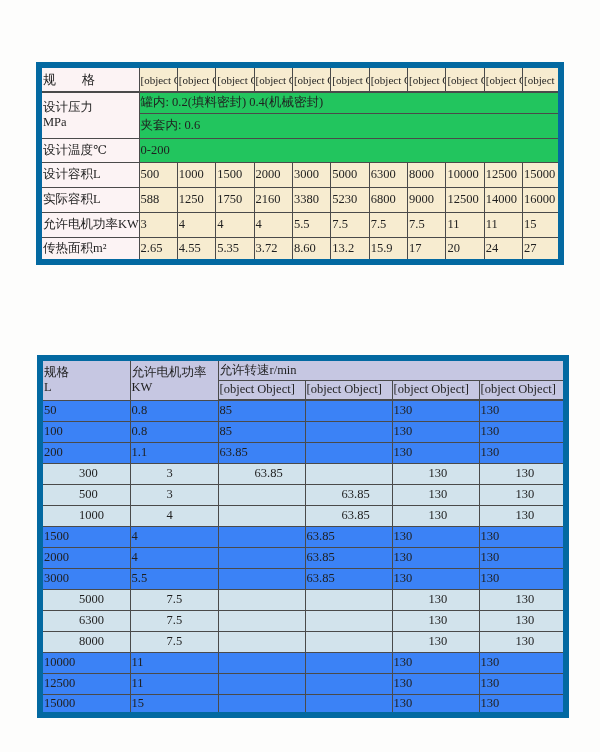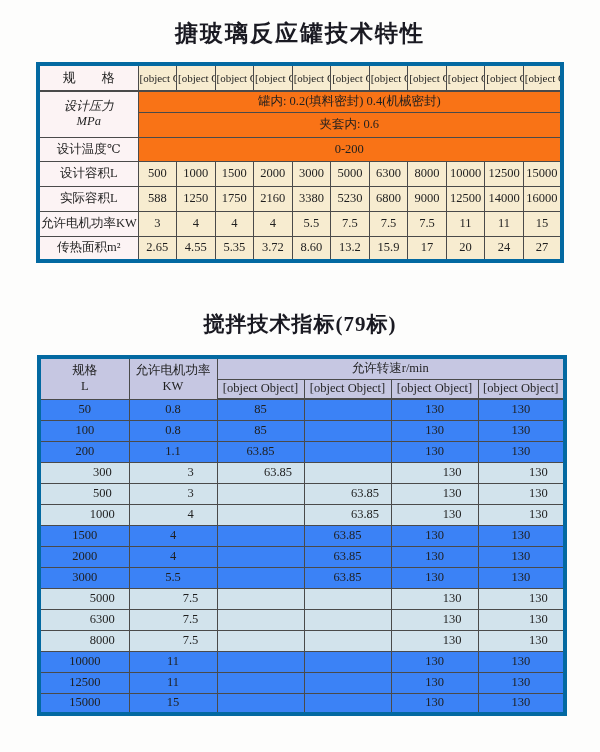--- a/index.html
+++ b/index.html
@@ -23,66 +23,65 @@
     font-weight: bold;
     color: #1a1a22;
   }
   .title.t1 { top: 18px; font-size: 23px; letter-spacing: 2px; }
   .title.t2 { top: 310px; font-size: 21px; letter-spacing: 1px; }
 
   table.tbl {
     position: absolute;
     border-collapse: collapse;
     table-layout: fixed;
-    text-align: center;
+    text-align: left;
     font-size: 12.5px;
-    border: 4px solid #0369a1;
+    border: 6px solid #0369a1;
   }
   table.tbl th, table.tbl td {
     border: 1px solid #4a4a4a;
     vertical-align: middle;
     padding: 0 1px;
     font-weight: normal;
     overflow: hidden;
     white-space: nowrap;
   }
 
   
   .tbl1 { left: 36px; top: 62px; width: 528px; }
   .tbl1 .c-label { width: 100px; }
   .tbl1 tr.hdr th { height: 27px; background: #f7ecd0; font-size: 11px; border-bottom-width: 2px; }
   .tbl1 tr.hdr th.label-cell { background: #fcf3f4; font-size: 13px; }
   .tbl1 th.label-cell { background: #fcf3f4; }
-  .tbl1 td.span-val { background: #f97316; }
+  .tbl1 td.span-val { background: #22c55e; }
   .tbl1 tr.r-tank td { height: 21px; }
   .tbl1 tr.r-jacket td { height: 25px; }
   .tbl1 tr.r-temp th, .tbl1 tr.r-temp td { height: 24px; }
   .tbl1 tbody th { background: #fcf3f4; height: 25px; }
   .tbl1 tbody td { background: #f7ecd0; height: 25px; }
-  .pressure-label div { line-height: 1.25; font-style: italic; }
+  .pressure-label div { line-height: 1.25; }
 
   
   .tbl2 { left: 37px; top: 355px; width: 526px; border-radius: 30px; }
   .tbl2 .c1 { width: 90px; }
   .tbl2 .c2 { width: 88px; }
   .tbl2 .c3, .tbl2 .c4, .tbl2 .c5, .tbl2 .c6 { width: 87px; }
   .tbl2 thead th { background: #c6c7e2; }
   .tbl2 thead tr.h1 th { height: 22px; }
   .tbl2 thead tr.h2 th { height: 20px; border-bottom-width: 2px; }
   .tbl2 thead .stack div { line-height: 1.25; }
   .tbl2 tbody td { height: 21px; }
   .tbl2 tbody tr[data-tone="cream"] td { background: #3b82f6; }
   .tbl2 tbody tr[data-tone="blue"] td { background: #d2e3ec; padding-left: 36px; }
 </style>
 </head>
 <body>
 
 <div class="page">
 
-  <div class="title t1">搪玻璃反应罐技术特性</div>
 
   <table class="tbl tbl1">
     <colgroup>
       <col class="c-label">
       <col span="11">
     </colgroup>
     <thead>
       <tr class="hdr">
         <th class="label-cell">规　　格</th>
 
@@ -170,21 +169,20 @@
           <td>13.2</td>
           <td>15.9</td>
           <td>17</td>
           <td>20</td>
           <td>24</td>
           <td>27</td>
         </tr>
       </tbody>
   </table>
 
-  <div class="title t2">搅拌技术指标(79标)</div>
 
   <table class="tbl tbl2">
     <colgroup>
       <col class="c1">
         <col class="c2">
         <col class="c3">
         <col class="c4">
         <col class="c5">
         <col class="c6">
     </colgroup>

